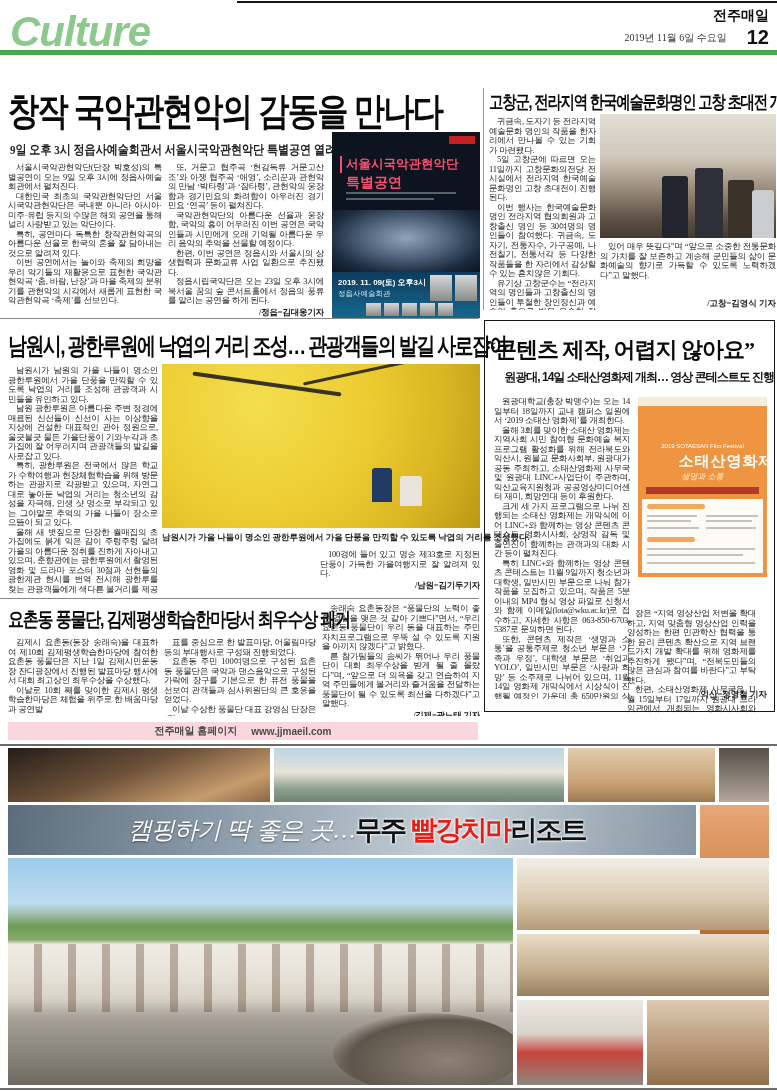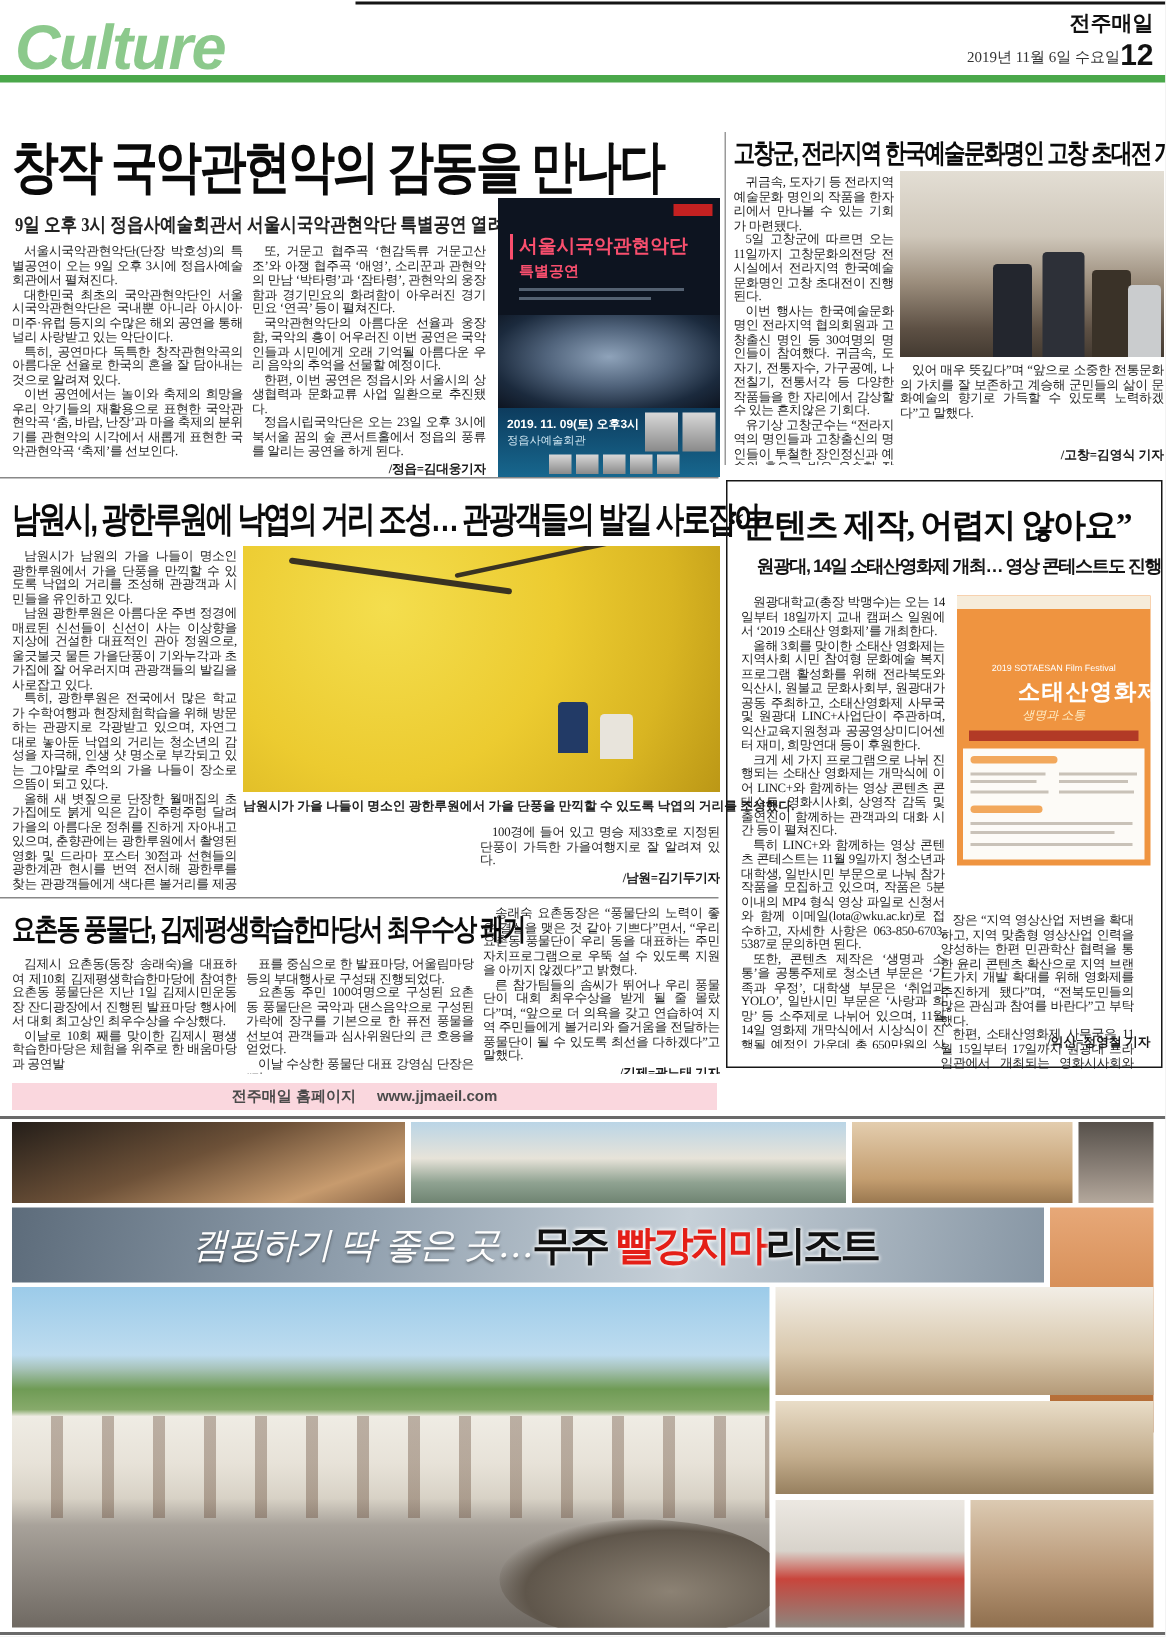--- a/index.html
+++ b/index.html
@@ -11,36 +11,36 @@
   .body-col{font-size:8.5px;line-height:9.5px;text-align:justify;overflow:hidden;color:#1a1a1a;letter-spacing:-0.2px;}
   .body-col p{margin:0;text-indent:8px;}
   .byline{font-size:8.5px;font-weight:bold;text-align:right;margin-top:2px;color:#1a1a1a;}
   .rule{background:#888;}
   .ph{overflow:hidden;}
   
   #top-line{left:237px;top:1px;width:540px;height:2px;background:#151515;}
   #culture{left:10px;top:8px;font-family:"Liberation Sans",sans-serif;font-style:italic;font-weight:bold;
            font-size:42px;color:#8cc98c;letter-spacing:-1px;}
   #paper-name{right:8px;top:7px;font-family:"Liberation Sans",sans-serif;font-weight:bold;font-size:14px;}
-  #dateline{right:8px;top:29px;font-size:10px;color:#333;display:flex;align-items:flex-end;gap:0;}
+  #dateline{right:8px;top:29px;font-size:10px;color:#333;display:flex;align-items:flex-end;gap:20px;}
   #page-num{font-family:"Liberation Sans",sans-serif;font-weight:bold;font-size:20px;line-height:16px;color:#111;}
   #green-rule{left:0;top:50px;width:777px;height:5px;background:#4aa84a;}
   
   #main-headline{left:8px;top:86px;font-size:38px;letter-spacing:-2px;transform:scaleX(.82);}
   #main-subhead{left:10px;top:141px;font-size:13px;font-weight:bold;transform:scaleX(.85);transform-origin:left center;
                 font-family:"Liberation Serif",serif;color:#222;}
   #main-col1{left:8px;top:163px;width:154px;height:155px;}
   #main-col2{left:168px;top:163px;width:156px;height:155px;}
   
   #music-poster{left:332px;top:132px;width:148px;height:186px;background:#0d1420;}
   #poster-brand{position:absolute;right:5px;top:4px;width:26px;height:8px;background:#c42121;}
   #poster-title{position:absolute;left:8px;top:24px;font-family:"Liberation Sans",sans-serif;font-weight:bold;
                 font-size:12.5px;color:#f94f6e;border-left:2px solid #f94f6e;padding-left:4px;white-space:nowrap;}
   #poster-sub{position:absolute;left:14px;top:42px;font-family:"Liberation Sans",sans-serif;font-weight:bold;
-              font-size:10px;color:#f94f6e;}
+              font-size:14px;color:#f94f6e;}
   .poster-descbar{position:absolute;left:14px;height:2px;background:#8fa0b5;opacity:.55;}
   #poster-stage{position:absolute;left:0;top:78px;width:148px;height:62px;
                 background:radial-gradient(ellipse at 50% 45%,#8fa3ba 0%,#51647c 40%,#1b2a3d 75%,#0d1420 100%);}
   #poster-band{position:absolute;left:0;top:140px;width:148px;height:46px;
                background:linear-gradient(180deg,#0d3c5e,#17678e);}
   #poster-date{position:absolute;left:6px;top:5px;font-family:"Liberation Sans",sans-serif;font-weight:bold;
                font-size:8px;color:#fff;white-space:nowrap;}
   #poster-venue{position:absolute;left:6px;top:17px;font-family:"Liberation Sans",sans-serif;
                 font-size:7.5px;color:#cfe6f2;}
   .thumb{position:absolute;background:linear-gradient(180deg,#d8d8d8,#8a8a8a);}

